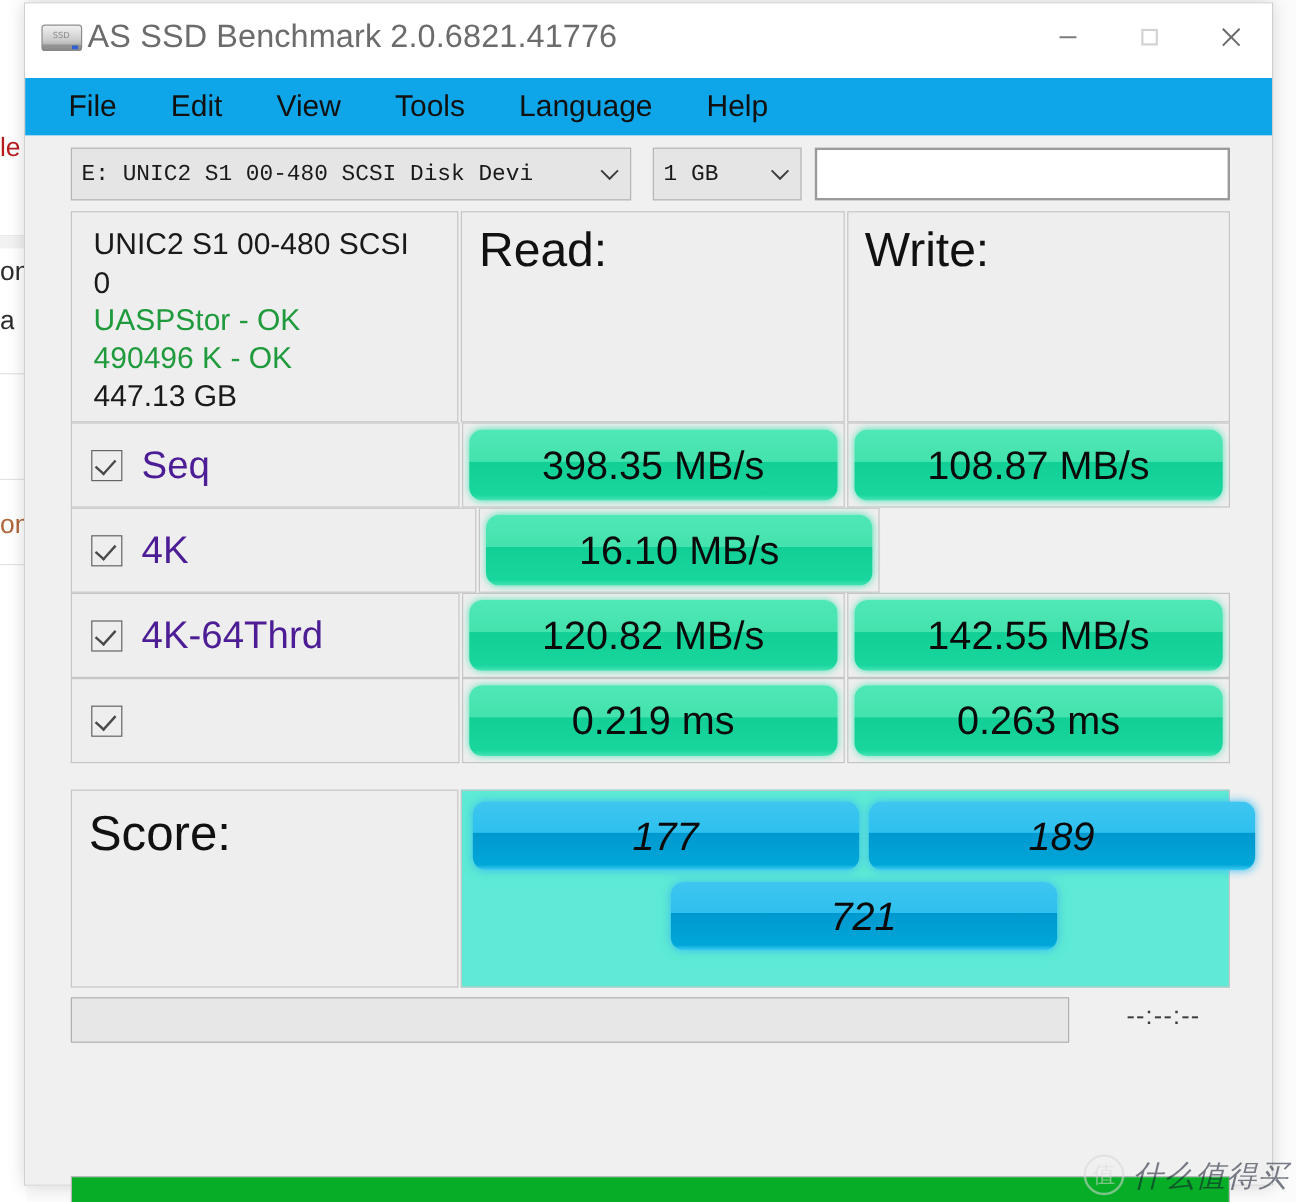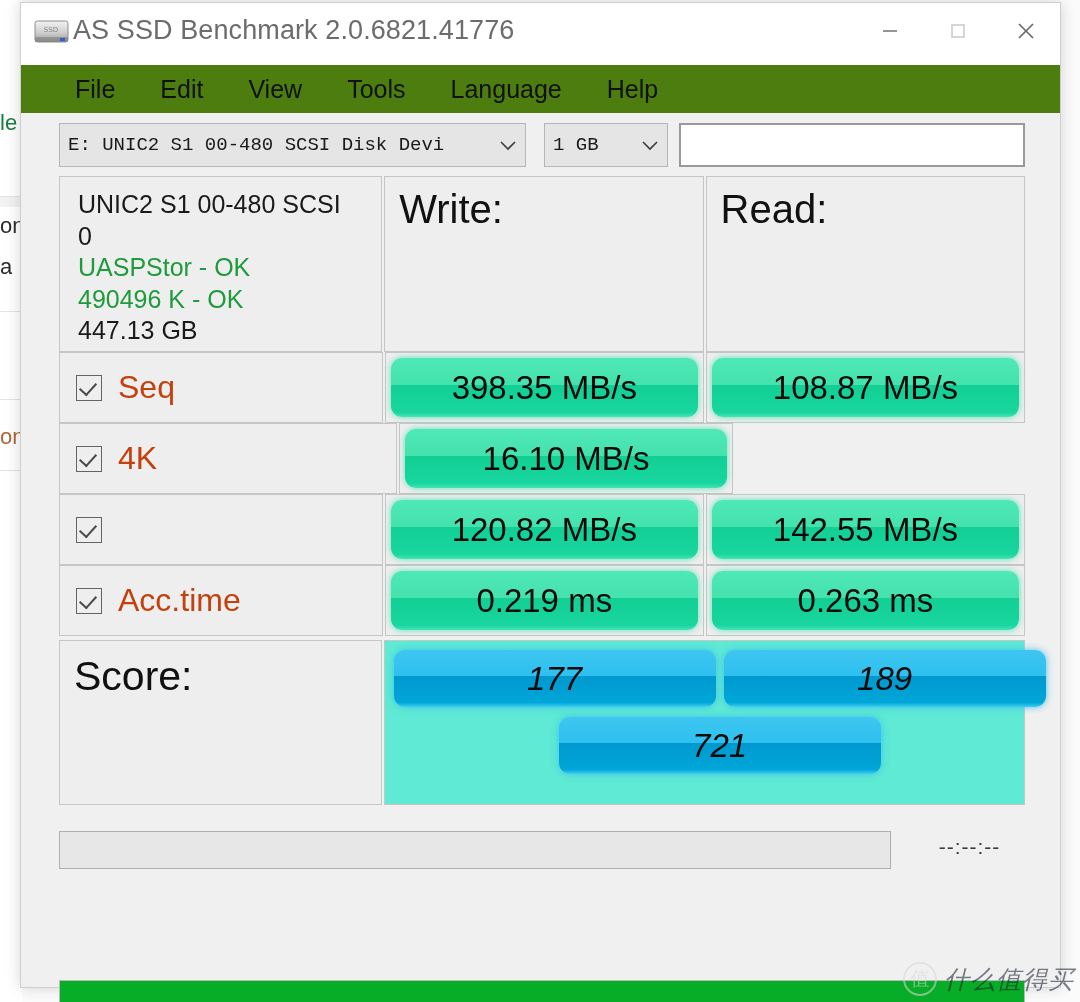--- a/index.html
+++ b/index.html
@@ -106,23 +106,23 @@
   .wc svg { display: block; }
 
   
   .menubar {
     position: absolute;
     left: 0; top: 62px;
     width: 100%;
     height: 48px;
     display: flex;
     align-items: center;
-    padding-left: 54px;
-    box-sizing: border-box;
-    background: #4d7c0f;
+    padding-left: 36px;
+    box-sizing: border-box;
+    background: #0ea5e9;
   }
   .menuitem {
     font-size: 25px;
     color: #111111;
     margin-right: 45px;
     font-family: "Liberation Sans", sans-serif;
     white-space: nowrap;
   }
 
   
@@ -214,21 +214,21 @@
     font-family: "Liberation Sans", sans-serif;
   }
   .infoblock .ok { color: #1f9a3c; }
 
   .data-row .cell { height: 71px; }
   .rowlabel {
     display: flex;
     align-items: center;
     padding-left: 16px;
     font-size: 32px;
-    color: #c2410c;
+    color: #4c1d95;
     font-family: "Liberation Sans", sans-serif;
   }
   .chk {
     width: 24px; height: 24px;
     border: 1px solid #646464;
     background: #eeeeee;
     margin-right: 16px;
     position: relative;
     flex: none;
   }
@@ -255,21 +255,21 @@
     color: #0a0a0a;
     font-family: "Liberation Sans", sans-serif;
     background: linear-gradient(to bottom,
         #4fe8b7 0%, #44e2ad 45%, #12cf96 46%, #19d69e 92%, #46e4b3 100%);
     box-shadow: 0 0 6px rgba(60,225,175,0.85);
   }
 
   
   .score-row {
     display: flex;
-    margin-top: 4px;
+    margin-top: 22px;
   }
   .score-left {
     width: 338px; height: 165px;
     background: #eeeeee;
     border: 1px solid #c6c6c6;
     box-sizing: border-box;
     display: flex;
     align-items: flex-start;
   }
   .score-label {
@@ -366,21 +366,21 @@
   }
 </style>
 </head>
 <body>
 
 <div id="root">
 
   <div class="bg-page">
     <div class="bg-right"></div>
     <div class="bg-strip" style="top:0;height:1002px;">
-      <div class="bg-frag" style="top:110px;color:#15803d;">le</div>
+      <div class="bg-frag" style="top:110px;color:#b91c1c;">le</div>
       <div class="bg-rule" style="top:196px;"></div>
       <div class="bg-grayband" style="top:197px;height:10px;"></div>
       <div class="bg-frag" style="top:213px;color:#2b2b2b;">on</div>
       <div class="bg-frag" style="top:254px;color:#2b2b2b;">a</div>
       <div class="bg-rule" style="top:311px;"></div>
       <div class="bg-rule" style="top:399px;"></div>
       <div class="bg-frag" style="top:424px;color:#b0663a;">on</div>
       <div class="bg-rule" style="top:470px;"></div>
     </div>
   </div>
@@ -461,25 +461,25 @@
         <div class="grow hdr-row">
           <div class="cell c-label">
             <div class="infoblock">
               <div>UNIC2 S1 00-480 SCSI</div>
               <div>0</div>
               <div class="ok">UASPStor - OK</div>
               <div class="ok">490496 K - OK</div>
               <div>447.13 GB</div>
             </div>
           </div>
+          <div class="cell c-read">
+            <div class="hdrtext">Read:</div>
+          </div>
           <div class="cell c-write">
             <div class="hdrtext">Write:</div>
-          </div>
-          <div class="cell c-read">
-            <div class="hdrtext">Read:</div>
           </div>
         </div>
 
         <div class="grow data-row">
           <div class="cell c-label rowlabel">
             <span class="chk"></span>
             <span>Seq</span>
           </div>
           <div class="cell c-read">
             <div class="pill">398.35 MB/s</div>
@@ -495,33 +495,33 @@
             <span>4K</span>
           </div>
           <div class="cell c-read">
             <div class="pill">16.10 MB/s</div>
           </div>
         </div>
 
         <div class="grow data-row">
           <div class="cell c-label rowlabel">
             <span class="chk"></span>
+            <span>4K-64Thrd</span>
           </div>
           <div class="cell c-read">
             <div class="pill">120.82 MB/s</div>
           </div>
           <div class="cell c-write">
             <div class="pill">142.55 MB/s</div>
           </div>
         </div>
 
         <div class="grow data-row">
           <div class="cell c-label rowlabel">
             <span class="chk"></span>
-            <span>Acc.time</span>
           </div>
           <div class="cell c-read">
             <div class="pill">0.219 ms</div>
           </div>
           <div class="cell c-write">
             <div class="pill">0.263 ms</div>
           </div>
         </div>
 
         <div class="score-row">

